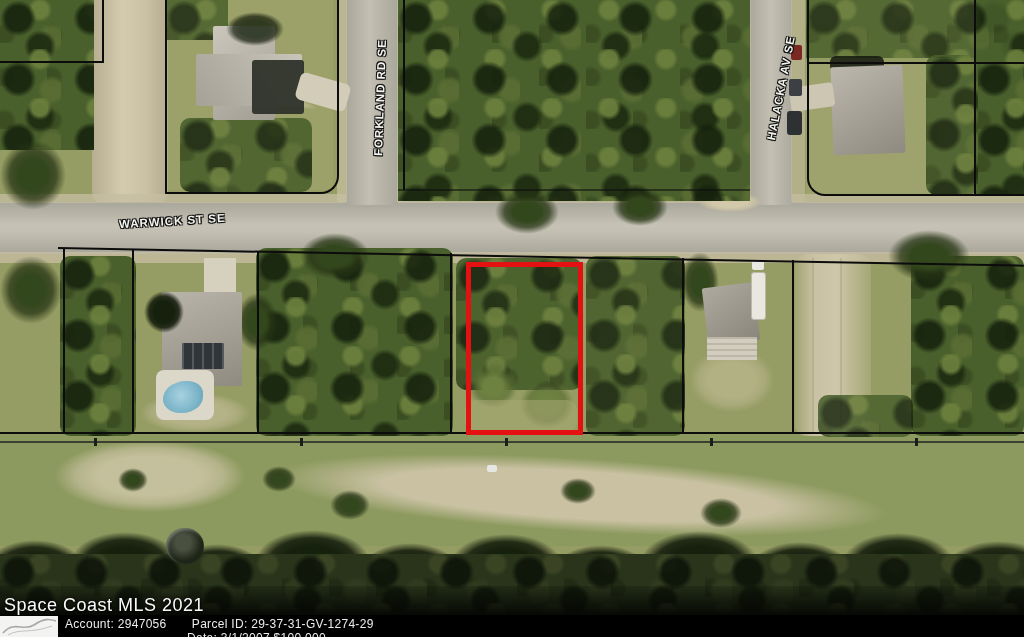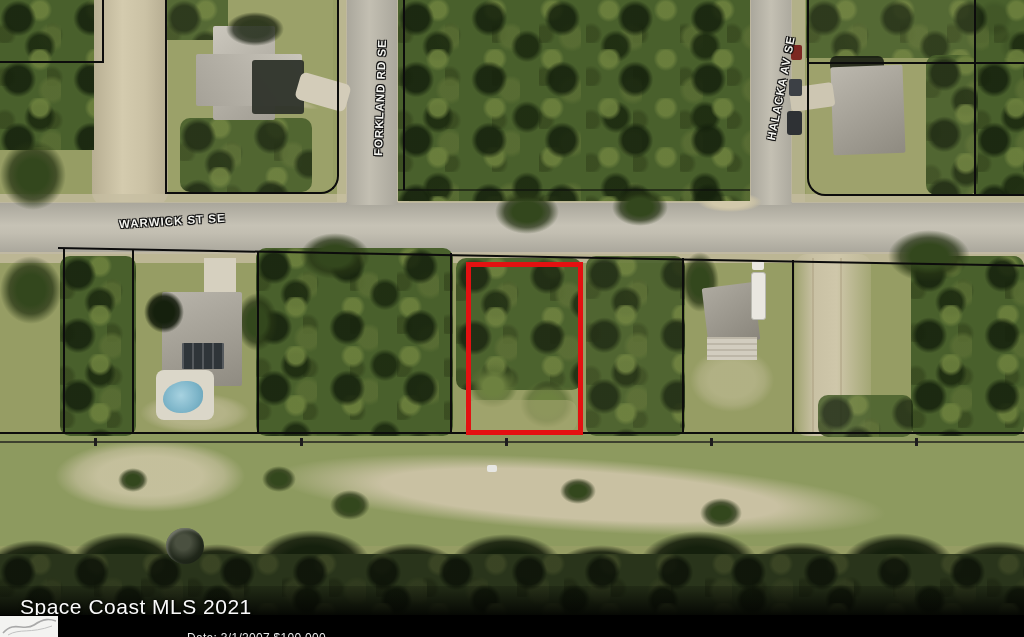--- a/index.html
+++ b/index.html
@@ -21,21 +21,21 @@
   .tree.light{background:radial-gradient(closest-side,#6d8140 0 40%,rgba(90,110,52,.7) 70%,rgba(90,110,52,0) 100%);}
   .tree.dark{background:radial-gradient(closest-side,#15200d 0 50%,rgba(16,24,9,.85) 75%,rgba(16,24,9,0) 100%);}
   .dirt{position:absolute;border-radius:40%;
     background:radial-gradient(closest-side,#d2c9ab 0 55%,rgba(205,196,166,.75) 78%,rgba(205,196,166,0) 100%);}
   .pl{position:absolute;background:#0c0c0c;}
   .roof{position:absolute;border-radius:2px;}
   .roadlabel{position:absolute;color:#f5f5f0;font-weight:bold;font-size:11.5px;
     letter-spacing:1px;white-space:nowrap;
     text-shadow:-1px -1px 0 #111,1px -1px 0 #111,-1px 1px 0 #111,1px 1px 0 #111,0 0 2px #000;}
   .redbox{position:absolute;border:5px solid #e31111;}
-  #watermark{position:absolute;left:20px;top:595px;font-size:21px;font-weight:400;
+  #watermark{position:absolute;left:4px;top:595px;font-size:18px;font-weight:400;
     color:#fafafa;letter-spacing:.5px;
     text-shadow:0 0 3px rgba(0,0,0,.9),1px 1px 1px rgba(0,0,0,.6);}
   #infobar{position:absolute;left:0;top:615px;width:1024px;height:22px;background:#000;
     color:#ececec;font-size:12px;letter-spacing:.3px;}
   #infobar .l1{position:absolute;left:65px;top:2px;white-space:nowrap;}
   #infobar .l1 .gap{display:inline-block;width:18px;}
   #infobar .l2{position:absolute;left:187px;top:16px;white-space:nowrap;}
   #sig{position:absolute;left:0;top:616px;width:58px;height:21px;background:#f3f3f1;}
 </style>
 </head>
@@ -178,20 +178,27 @@
   <div class="canopy dark" style="left:0;top:554px;width:1024px;height:62px;border-radius:0;"></div>
   <div class="abs" style="left:0;top:586px;width:1024px;height:30px;background:linear-gradient(rgba(6,9,3,.2),#050703);"></div>
 
   <div class="abs" style="left:166px;top:528px;width:38px;height:36px;border-radius:50%;
               background:radial-gradient(circle at 45% 40%,#4a5040 0 25%,#20271a 60%,#141a10);
               box-shadow:inset 2px 2px 3px rgba(200,200,190,.45);"></div>
 
   <div id="watermark">Space Coast MLS 2021</div>
 
   <div id="infobar">
+    <div class="l1">
+      <span>Account:</span>
+      <span>2947056</span>
+      <span class="gap"></span>
+      <span>Parcel ID:</span>
+      <span>29-37-31-GV-1274-29</span>
+    </div>
     <div class="l2">Date: 3/1/2007 $100,000</div>
   </div>
 
   <div id="sig">
     <svg width="58" height="21">
       <path d="M3,17 C 14,4 24,16 34,9 S 50,3 56,5" stroke="#a9a9a9" stroke-width="1.6" fill="none"></path>
       <path d="M8,19 C 20,12 30,18 52,10" stroke="#c2c2c2" stroke-width="1" fill="none"></path>
     </svg>
   </div>
 

